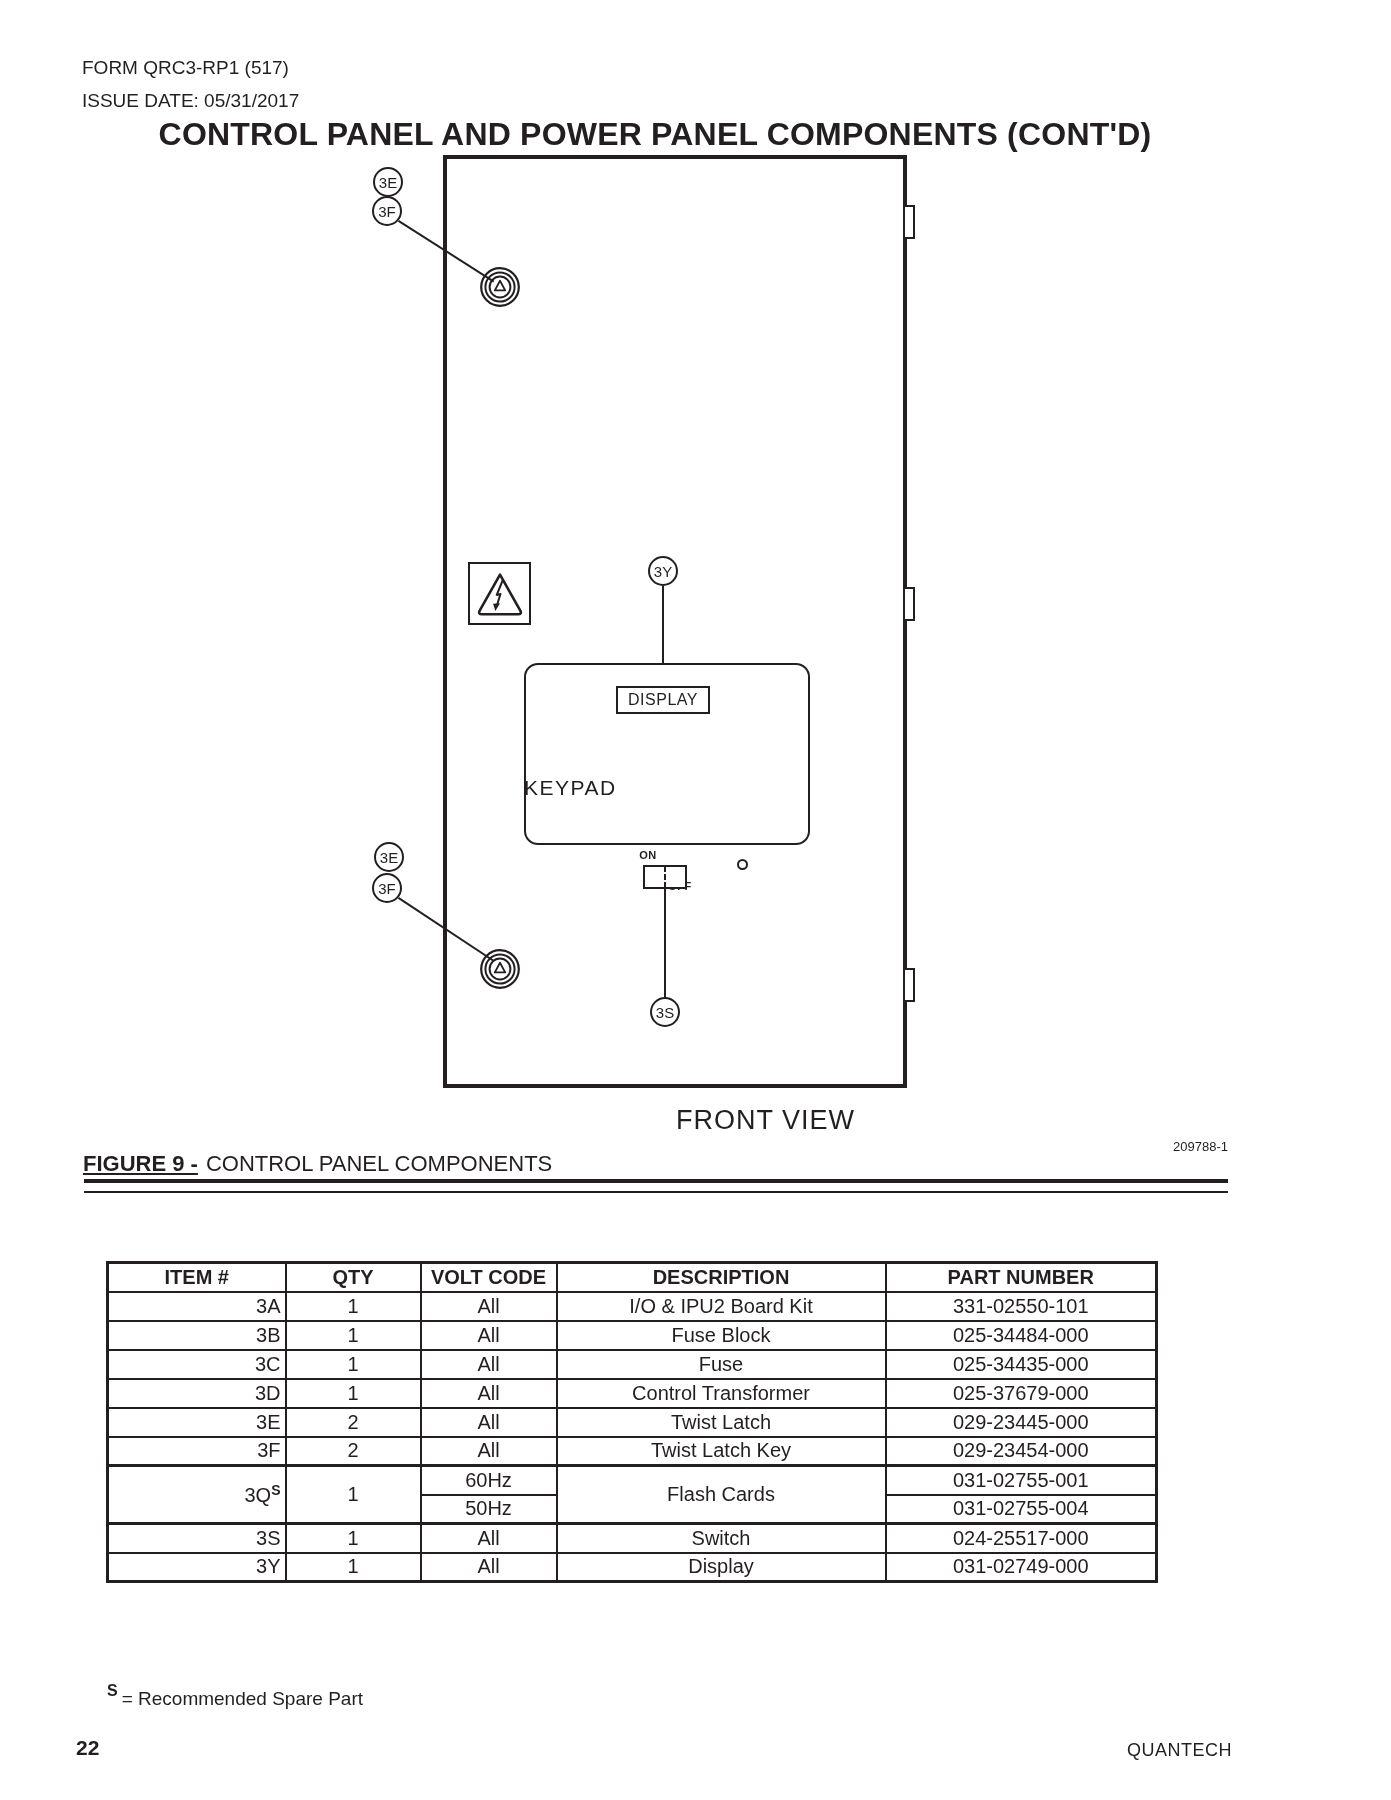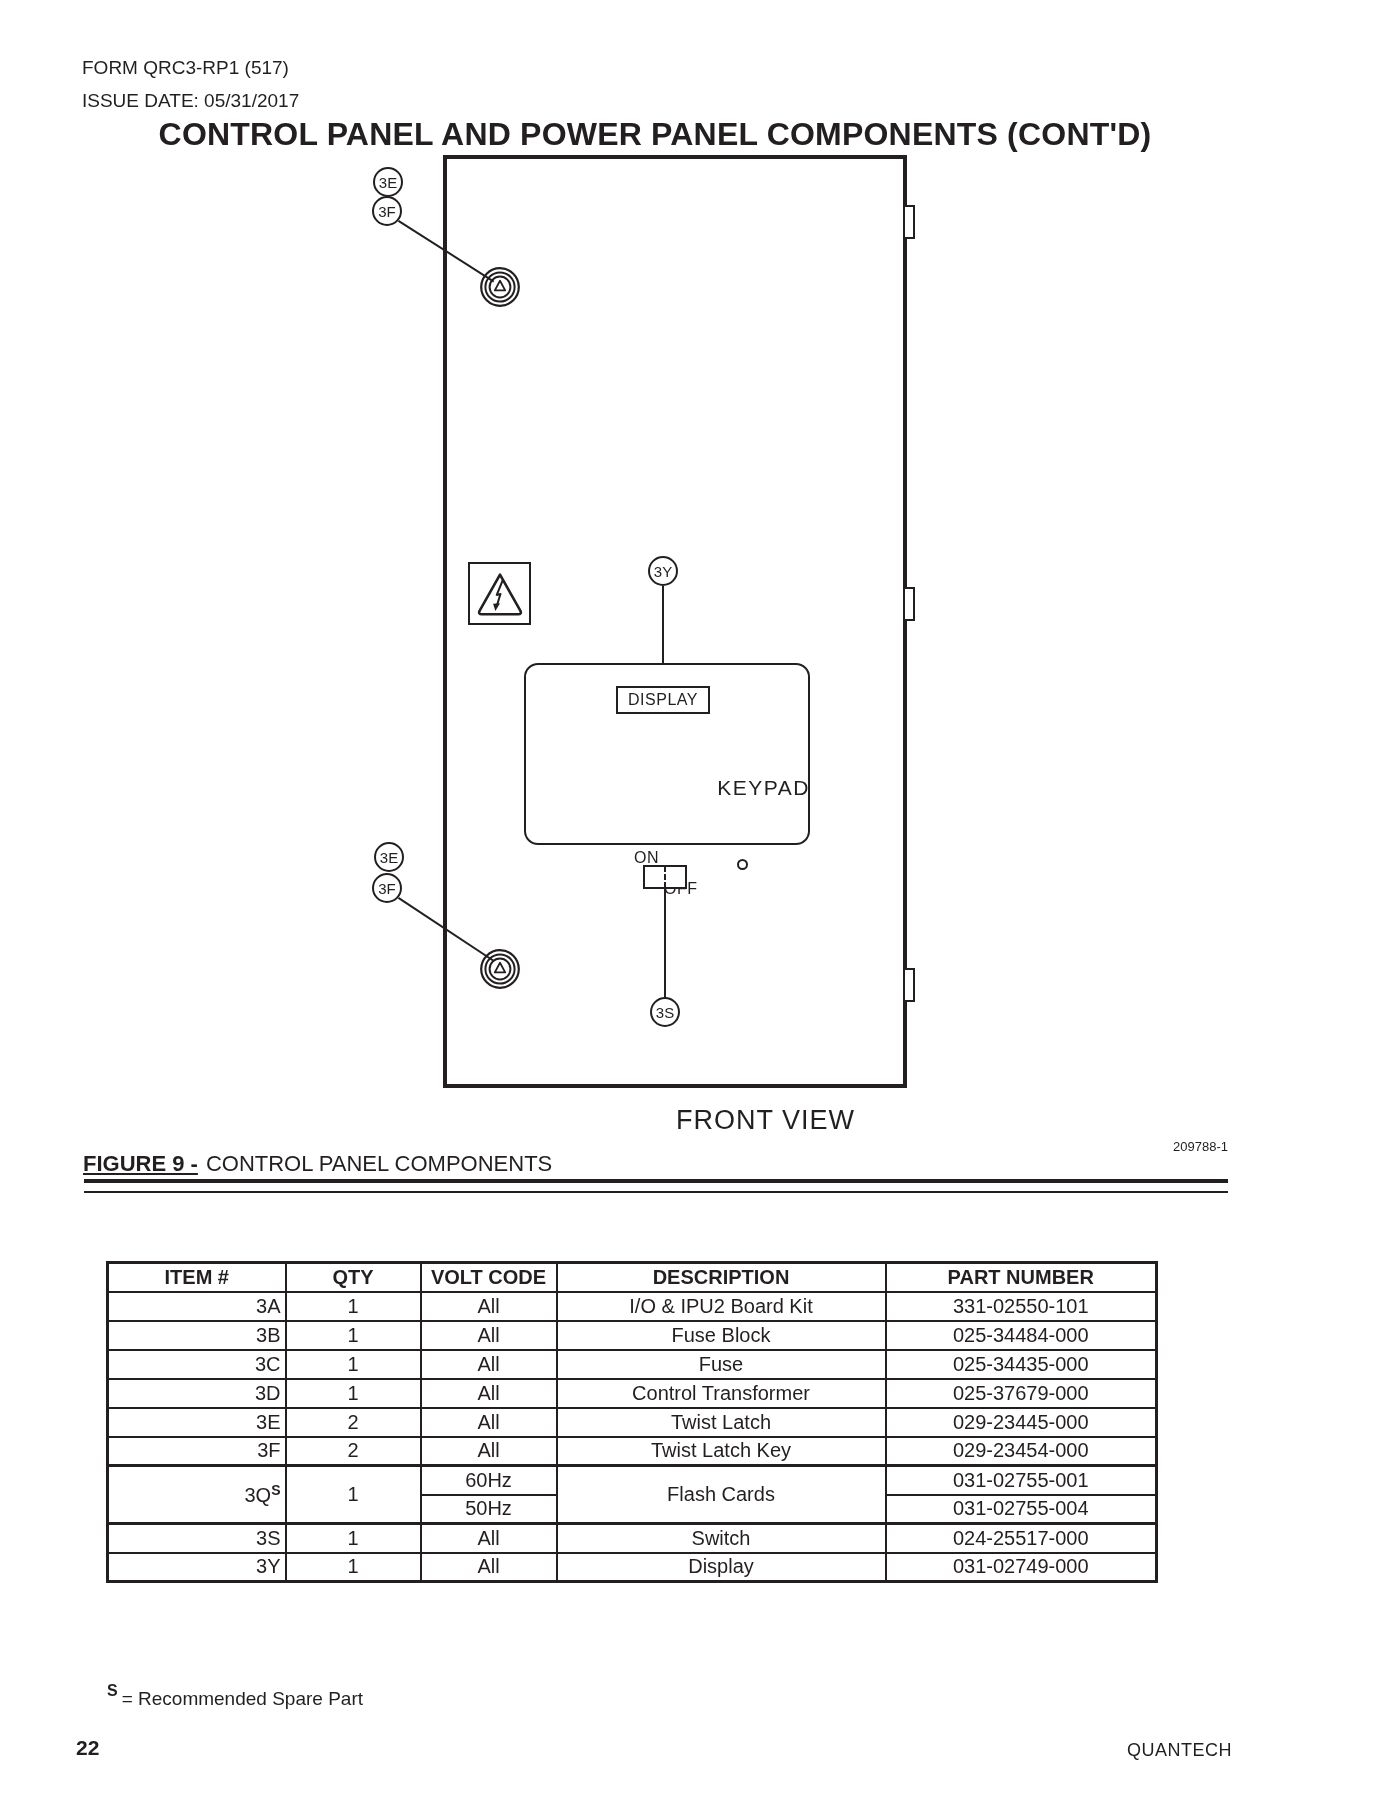--- a/index.html
+++ b/index.html
@@ -26,27 +26,27 @@
     background:#fff; display:flex; align-items:center; justify-content:center;
     font-size:15px; z-index:5; }
   .leader{ height:0; border-top:2px solid var(--ink); transform-origin:0 0; }
   .vline{ width:2px; background:var(--ink); }
 
   .twist-icon{ width:46px; height:46px; }
   .warnbox{ left:468px; top:562px; width:63px; height:63px; border:2px solid var(--ink);
     display:flex; align-items:center; justify-content:center; background:#fff; }
 
   .keypad{ left:524px; top:663px; width:286px; height:182px; border:2px solid var(--ink); border-radius:14px; background:#fff; }
-  .keypad-label{ left:524px; top:776px; width:286px; text-align:right;
+  .keypad-label{ left:524px; top:776px; width:286px; text-align:left;
     font-size:21px; letter-spacing:1.5px; }
   .display-box{ left:616px; top:686px; width:94px; height:28px; border:2px solid var(--ink);
     background:#fff; display:flex; align-items:center; justify-content:center;
     font-size:16px; letter-spacing:.5px; z-index:4; }
 
-  .sw-label{ font-size:16px; letter-spacing:.5px; text-align:left; }
+  .sw-label{ font-size:11px; letter-spacing:.5px; text-align:center;font-weight:bold; }
   .switch{ left:643px; top:865px; width:44px; height:24px; border:2px solid var(--ink); background:#fff; }
   .switch-divider{ position:absolute; left:19px; top:-1px; height:22px; border-left:2px dashed var(--ink); }
   .pilot{ left:737px; top:859px; width:11px; height:11px; border:2px solid var(--ink); border-radius:50%; background:#fff; }
 
   .front-view{ left:455px; top:1105px; width:400px; text-align:right; font-size:27px; letter-spacing:1px; }
 
   
   .drawing-no{ left:1028px; top:1139px; width:200px; text-align:right; font-size:13px; }
   .caption{ left:83px; top:1151px; font-size:22px; }
   .caption .pre{ font-weight:bold; margin-right:8px;text-decoration:underline; }

